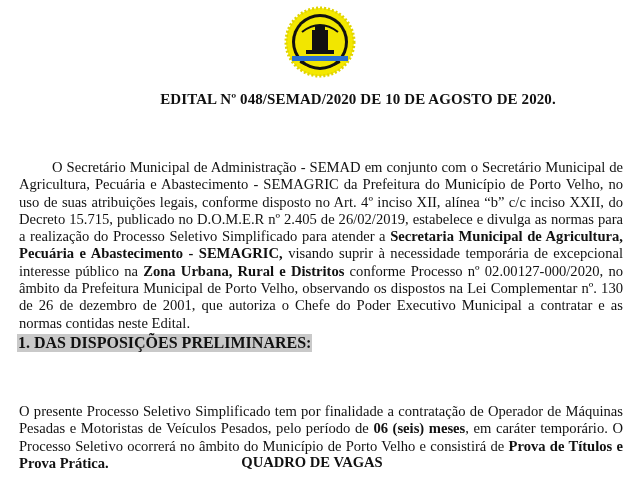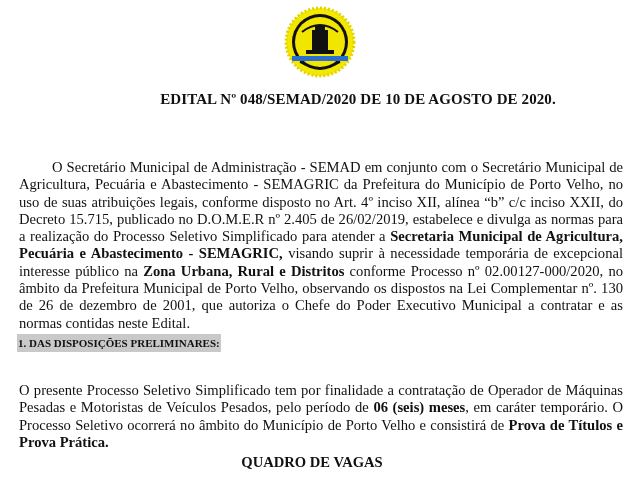--- a/index.html
+++ b/index.html
@@ -4,22 +4,22 @@
 <style>
   html, body { margin: 0; padding: 0; background: #ffffff; }
   body { width: 640px; height: 477px; overflow: hidden; position: relative;
          font-family: "Liberation Serif", serif; color: #111; }
   .logo { position: absolute; left: 282px; top: 6px; width: 76px; height: 74px; }
   .title { position: absolute; left: 0; width: 640px; top: 91px; text-align: center;
            font-weight: bold; font-size: 15px; letter-spacing: 0.1px; margin-left: 38px; }
   .para { position: absolute; left: 19px; width: 604px; font-size: 14.6px;
           line-height: 17.3px; text-align: justify; margin-top: 32px; }
   .p1 { top: 127px; text-indent: 33px; }
-  .p2 { top: 350px; }
-  .section { position: absolute; left: 17px; top: 334px; font-weight: bold; font-size: 11px;
+  .p2 { top: 371px; }
+  .section { position: absolute; left: 17px; top: 334px; font-weight: bold; font-size: 16px;
              background: #c9c9c9; padding: 0 1px; line-height: 18px; }
   .quadro { position: absolute; left: 0; width: 624px; top: 454px; text-align: center;
             font-weight: bold; font-size: 14.6px; }
   b { font-weight: bold; }
 </style>
 </head>
 <body>
 
 <div class="logo">
   <svg width="76" height="74" viewBox="0 0 76 74">

